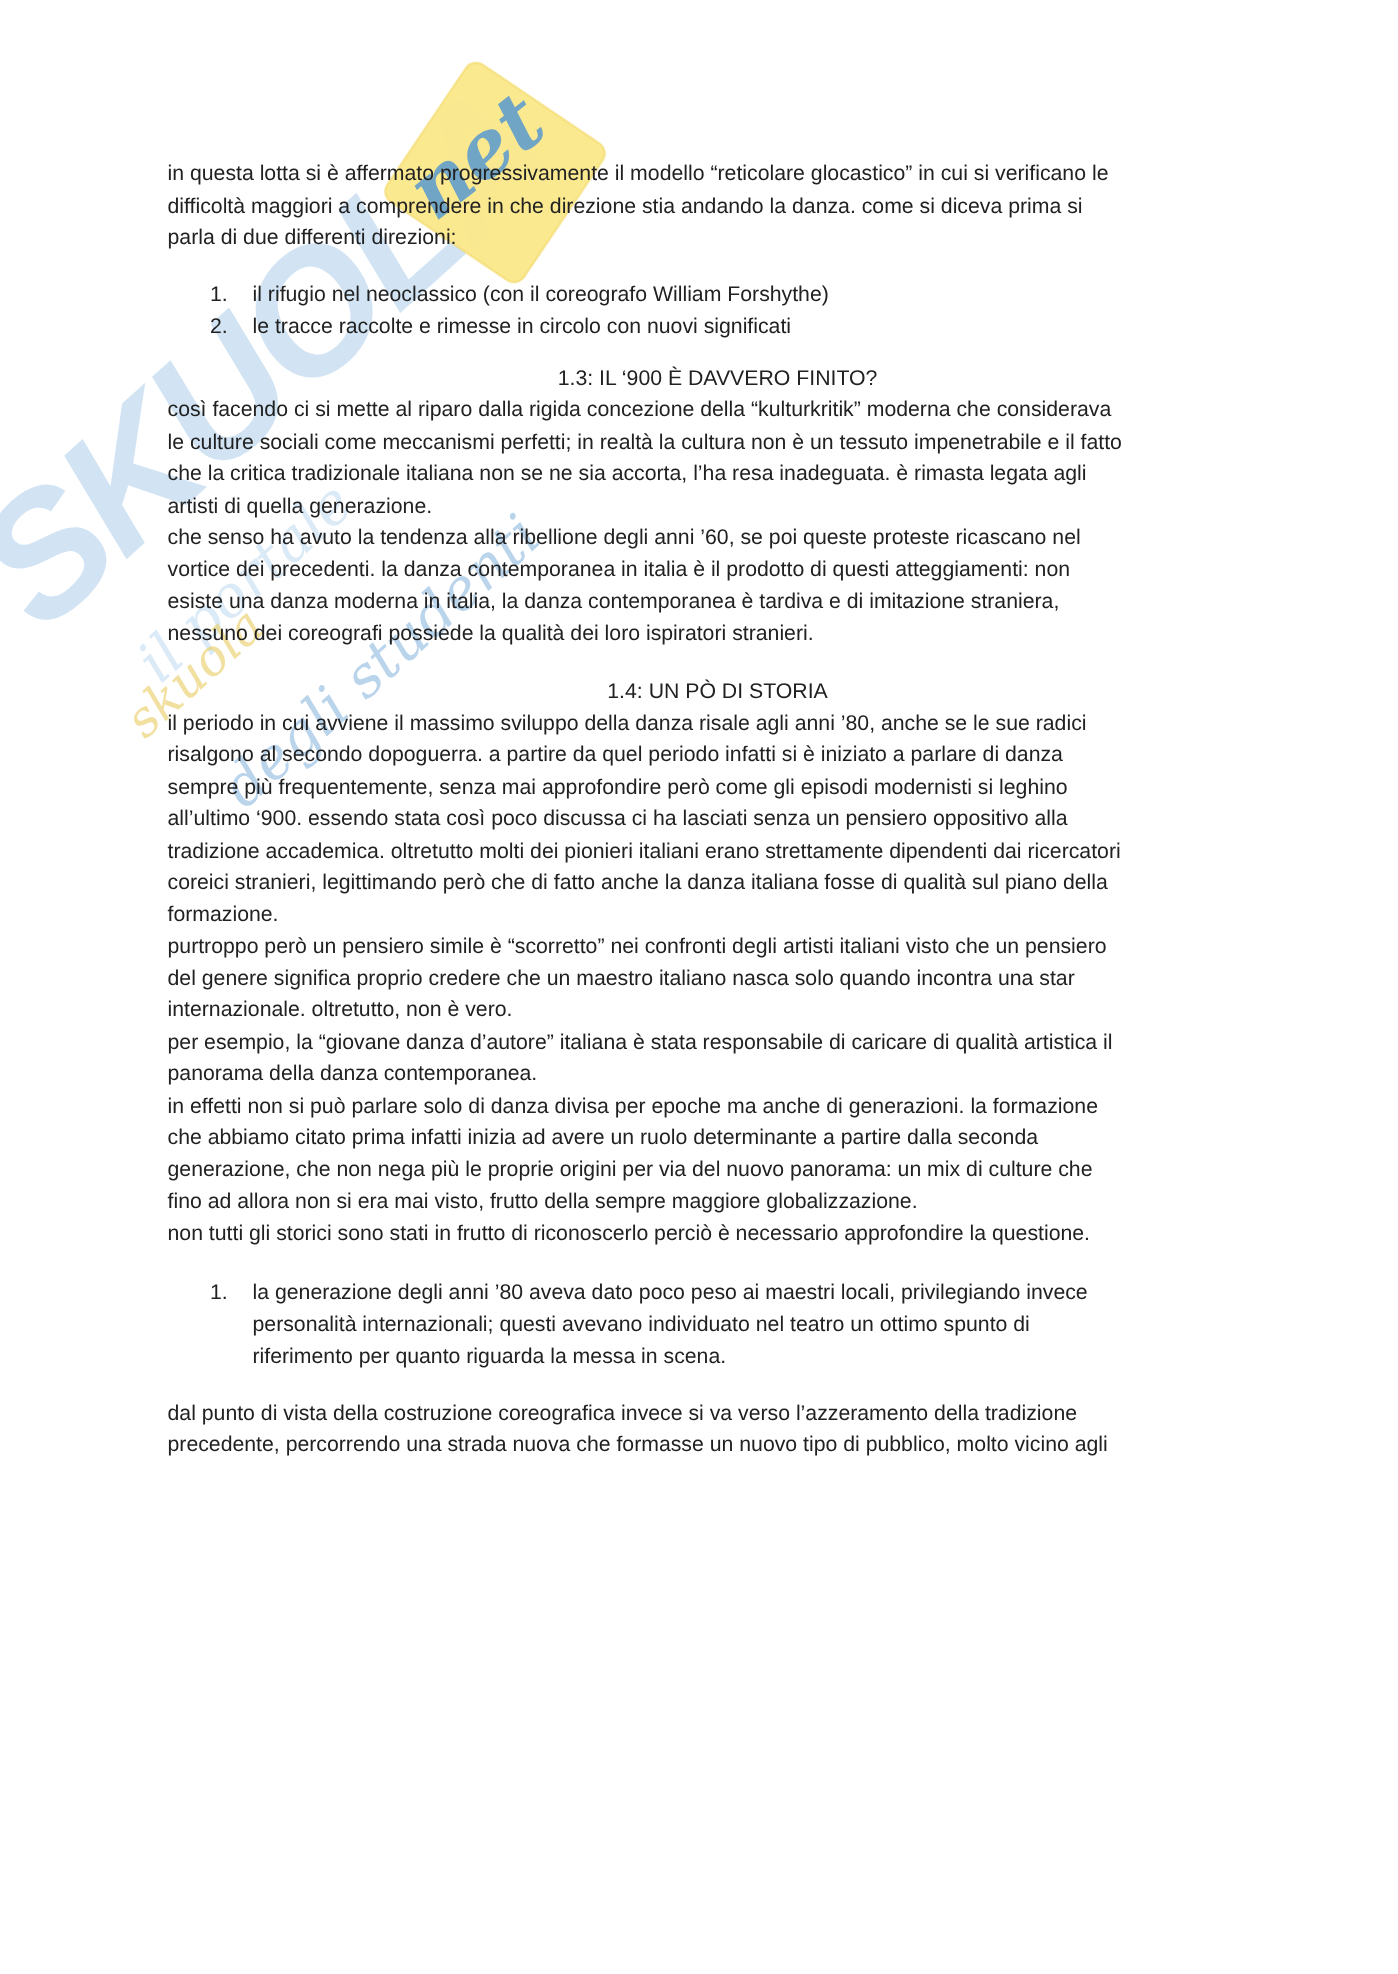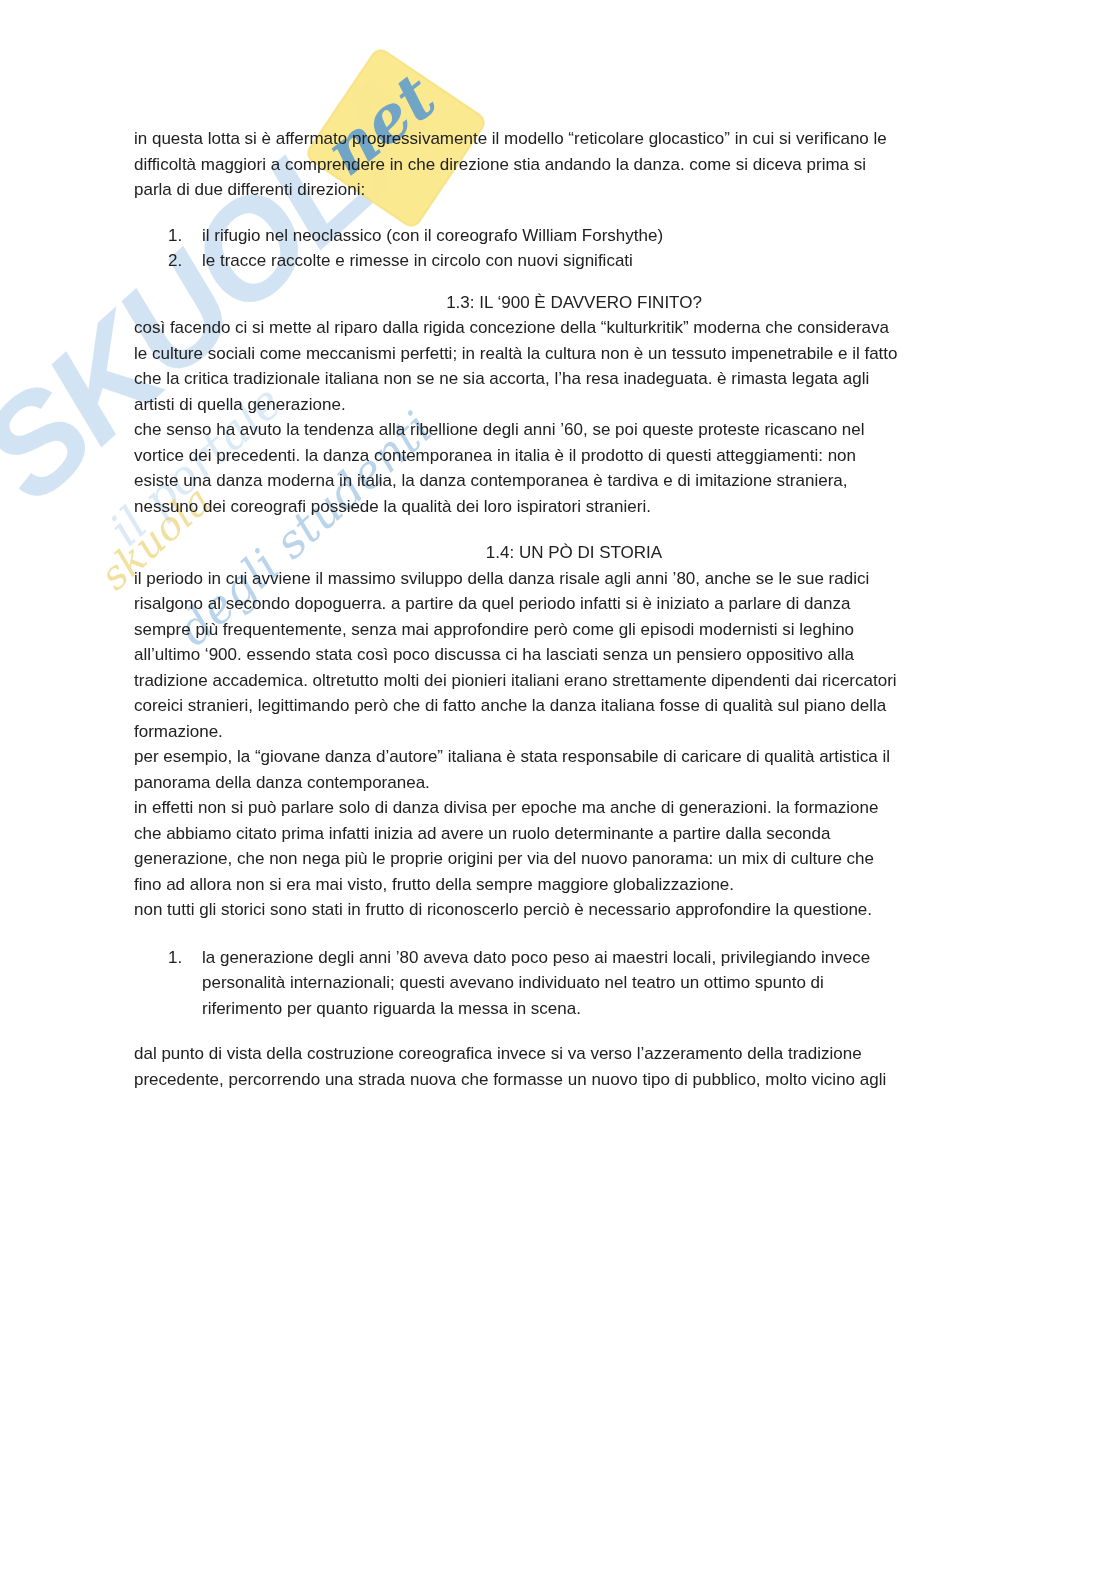--- a/index.html
+++ b/index.html
@@ -95,20 +95,23 @@
 esiste una danza moderna in italia, la danza contemporanea è tardiva e di imitazione straniera,
 nessuno dei coreografi possiede la qualità dei loro ispiratori stranieri.</p>
       <div class="heading" style="margin-top: 21px;">1.4: UN PÒ DI STORIA</div>
       <p class="para">il periodo in cui avviene il massimo sviluppo della danza risale agli anni ’80, anche se le sue radici
 risalgono al secondo dopoguerra. a partire da quel periodo infatti si è iniziato a parlare di danza
 sempre più frequentemente, senza mai approfondire però come gli episodi modernisti si leghino
 all’ultimo ‘900. essendo stata così poco discussa ci ha lasciati senza un pensiero oppositivo alla
 tradizione accademica. oltretutto molti dei pionieri italiani erano strettamente dipendenti dai ricercatori
 coreici stranieri, legittimando però che di fatto anche la danza italiana fosse di qualità sul piano della
 formazione.</p>
+      <p class="para">purtroppo però un pensiero simile è “scorretto” nei confronti degli artisti italiani visto che un pensiero
+del genere significa proprio credere che un maestro italiano nasca solo quando incontra una star
+internazionale. oltretutto, non è vero.</p>
       <p class="para">per esempio, la “giovane danza d’autore” italiana è stata responsabile di caricare di qualità artistica il
 panorama della danza contemporanea.</p>
       <p class="para">in effetti non si può parlare solo di danza divisa per epoche ma anche di generazioni. la formazione
 che abbiamo citato prima infatti inizia ad avere un ruolo determinante a partire dalla seconda
 generazione, che non nega più le proprie origini per via del nuovo panorama: un mix di culture che
 fino ad allora non si era mai visto, frutto della sempre maggiore globalizzazione.</p>
       <p class="para">non tutti gli storici sono stati in frutto di riconoscerlo perciò è necessario approfondire la questione.</p>
       <div class="olist" style="margin-top: 22px;">
         <div class="olist-row">
           <span class="olist-num">1.</span>

